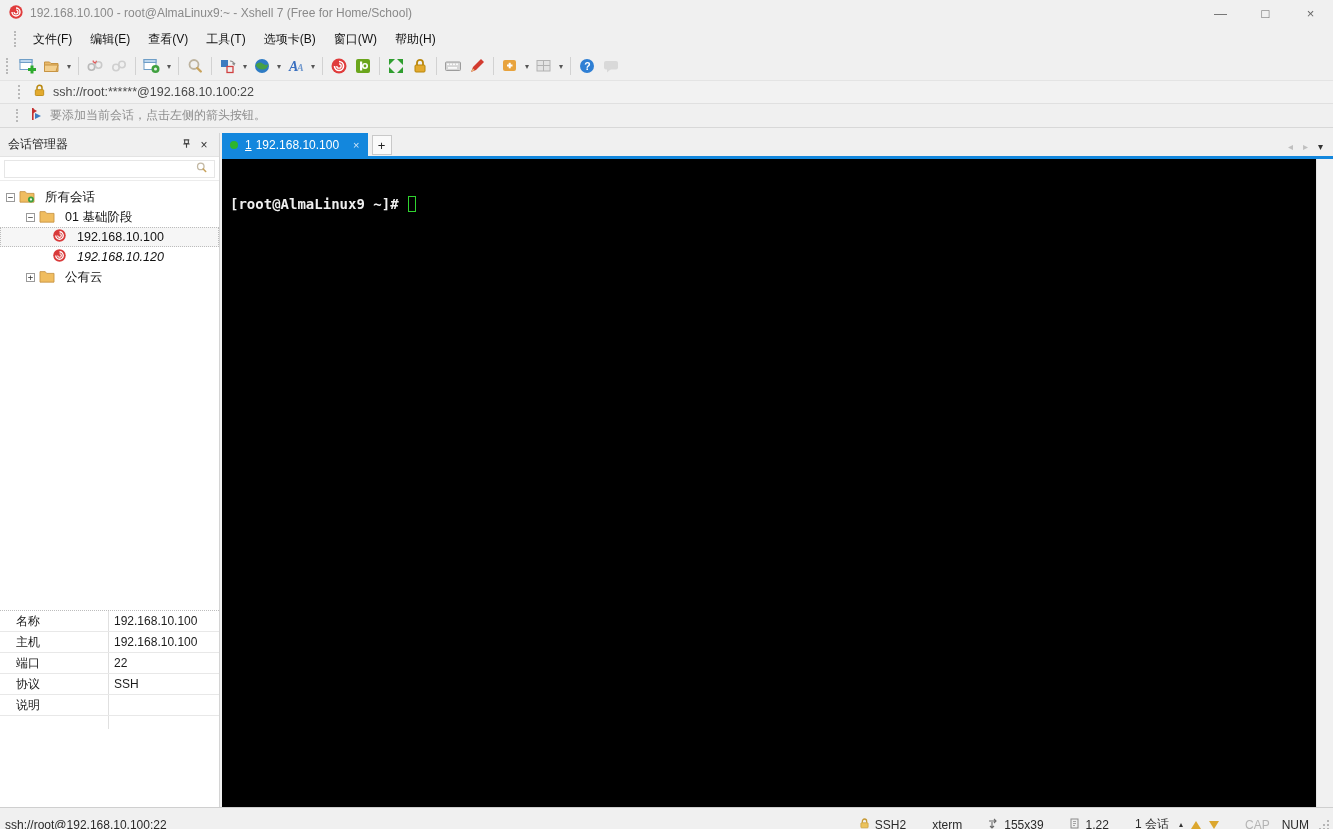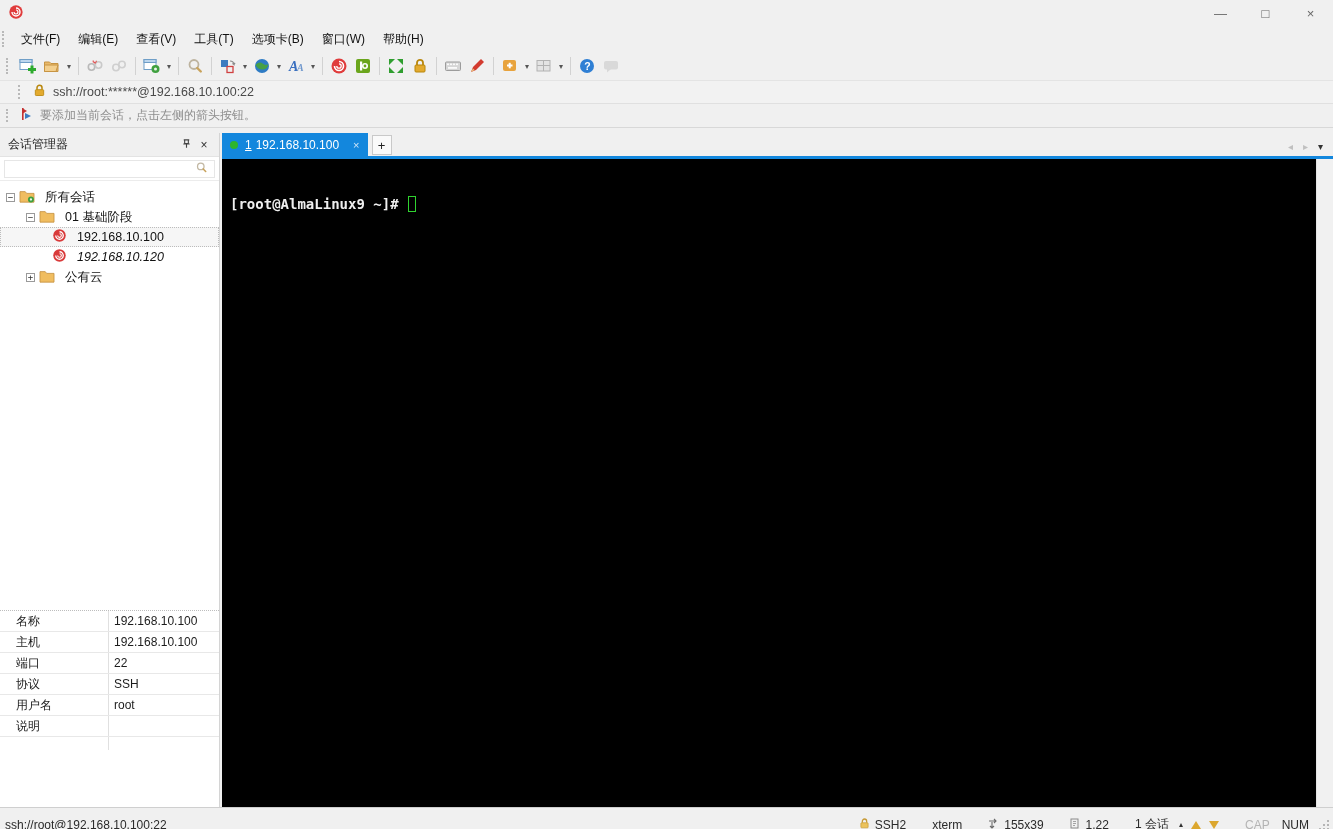--- a/index.html
+++ b/index.html
@@ -6,37 +6,37 @@
   html,body { width:1333px; height:829px; overflow:hidden; }
   body { font-family:"Liberation Sans","DejaVu Sans",sans-serif; font-size:12px; color:#222; background:#f0f0f0; position:relative; }
 
   
   .titlebar { height:26px; display:flex; align-items:center; background:#f0f0f0; padding-left:8px; }
   .titlebar .title-text { color:#8a8a8a; font-size:12px; margin-left:6px; }
   .win-controls { margin-left:auto; display:flex; height:100%; }
   .win-btn { width:45px; display:flex; align-items:center; justify-content:center; color:#666; font-size:13px; cursor:default; }
 
   
-  .menubar { height:26px; display:flex; align-items:center; background:#f0f0f0; padding-left:0; }
+  .menubar { height:26px; display:flex; align-items:center; background:#f0f0f0; padding-left:12px; }
   .grip { width:6px; height:60%; border-left:2px dotted #b9b9b9; margin:0 4px 0 2px; }
   .menu-item { padding:4px 9px; color:#111; font-size:12px; }
 
   
   .toolbar { height:28px; display:flex; align-items:center; background:#f0f0f0; padding-left:4px; }
   .tb-btn { width:24px; height:24px; display:flex; align-items:center; justify-content:center; border-radius:2px; }
   .tb-btn svg { display:block; }
   .tb-caret { width:10px; height:24px; display:flex; align-items:center; justify-content:center; color:#555; font-size:8px; }
   .tb-sep { width:1px; height:18px; background:#d2d2d2; margin:0 4px; }
 
   
   .addressbar { height:24px; display:flex; align-items:center; background:#f2f2f2; border-top:1px solid #e4e4e4; border-bottom:1px solid #e0e0e0; padding-left:16px; }
   .addressbar .url { color:#4a4a4a; margin-left:6px; font-size:12.5px; }
 
   
-  .infobar { height:24px; display:flex; align-items:center; background:#f0f0f0; border-bottom:1px solid #d8d8d8; padding-left:4px; }
+  .infobar { height:24px; display:flex; align-items:center; background:#f0f0f0; border-bottom:1px solid #d8d8d8; padding-left:14px; }
   .infobar .msg { color:#8d8d8d; margin-left:6px; }
 
   
   .main { position:absolute; top:128px; left:0; right:0; bottom:22px; background:#f0f0f0; }
   .sidebar { position:absolute; top:5px; left:0; width:220px; bottom:0; background:#fff; border-right:1px solid #d4d4d4; }
   .sm-header { height:24px; background:#f0f0f0; display:flex; align-items:center; padding:0 6px 0 8px; border-bottom:1px solid #e3e3e3; }
   .sm-title { font-size:12px; color:#222; }
   .sm-header .hdr-btn { margin-left:auto; color:#333; width:18px; text-align:center; font-size:12px; }
   .sm-header .hdr-btn + .hdr-btn { margin-left:0; }
   .sm-search { height:24px; display:flex; align-items:center; border-bottom:1px solid #ececec; background:#fff; padding:0 4px; }
@@ -92,20 +92,21 @@
 <body>
 
 <div class="titlebar">
   <span>
     <svg width="16" height="16" viewBox="0 0 18 18">
         <circle cx="9" cy="9" r="7.5" fill="#e03c3c"></circle>
         <path d="M9 4.5 A4.5 4.5 0 1 1 4.5 9" stroke="#fff" stroke-width="1.6" fill="none"></path>
         <path d="M9 6.8 A2.2 2.2 0 1 1 6.8 9" stroke="#fff" stroke-width="1.3" fill="none"></path>
       </svg>
   </span>
+  <span class="title-text">192.168.10.100 - root@AlmaLinux9:~ - Xshell 7 (Free for Home/School)</span>
   <div class="win-controls">
     <span class="win-btn">—</span>
     <span class="win-btn">□</span>
     <span class="win-btn">×</span>
   </div>
 </div>
 
 <div class="menubar">
   <span class="grip"></span>
   <span class="menu-item">文件(F)</span>
@@ -409,24 +410,20 @@
       </div>
       <div class="prop-row">
         <span class="prop-label">端口</span>
         <span class="prop-value">22</span>
       </div>
       <div class="prop-row">
         <span class="prop-label">协议</span>
         <span class="prop-value">SSH</span>
       </div>
       <div class="prop-row">
-        <span class="prop-label">用户名</span>
-        <span class="prop-value">root</span>
-      </div>
-      <div class="prop-row">
         <span class="prop-label">说明</span>
         <span class="prop-value"></span>
       </div>
       <div class="prop-row prop-tail">
         <span class="prop-label"></span>
       </div>
     </div>
   </div>
 
   <div class="content">

